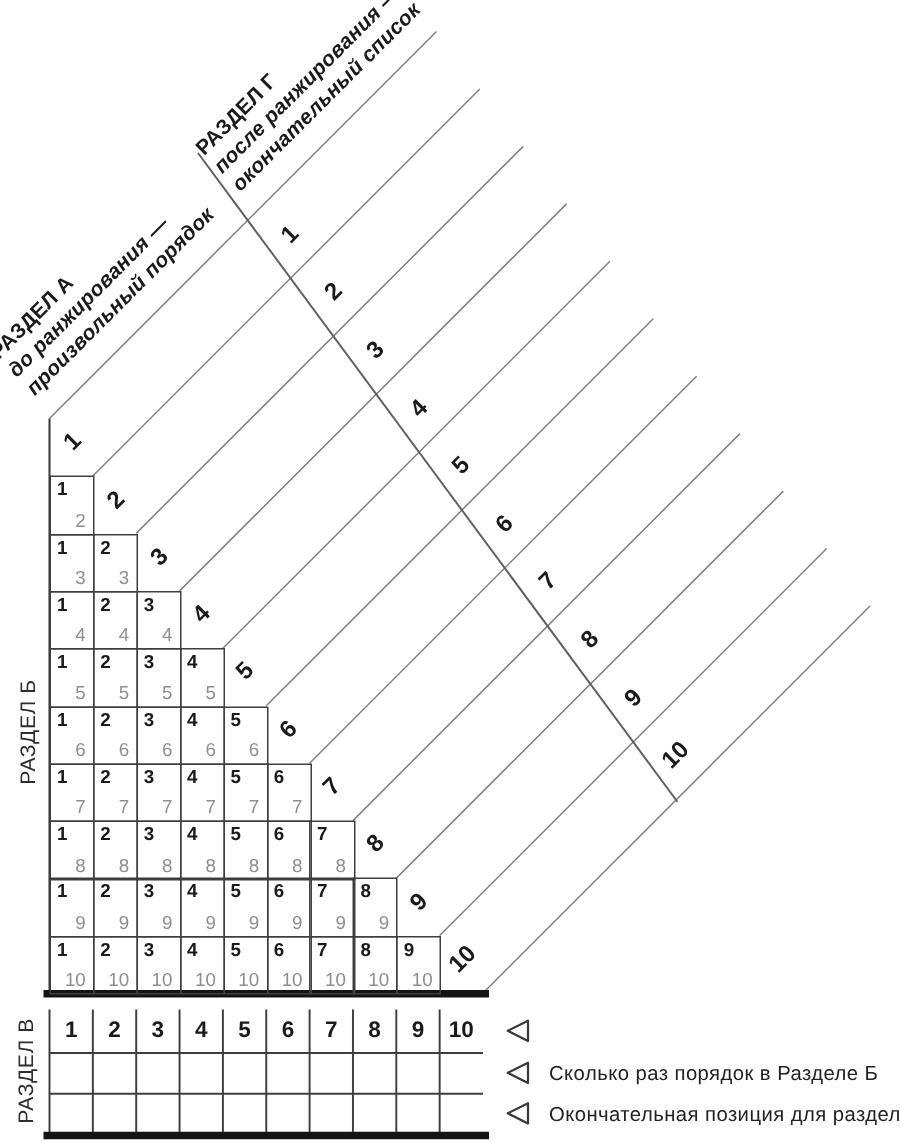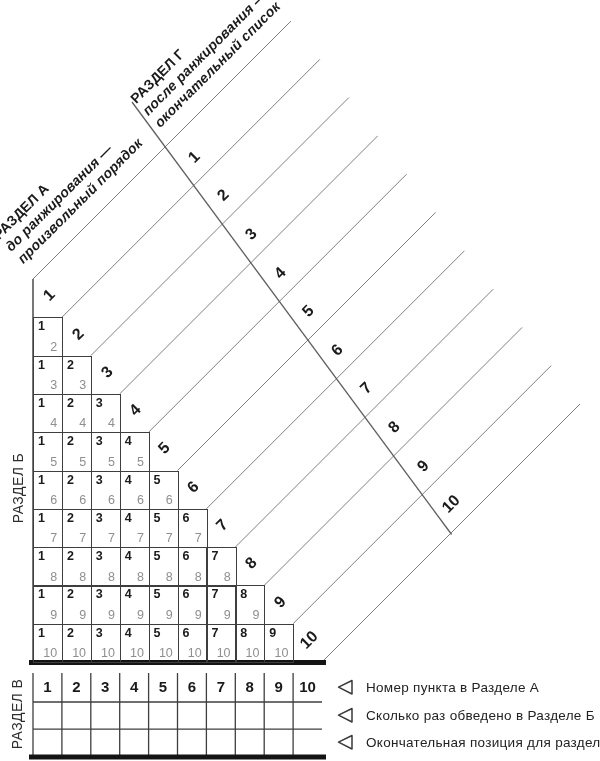--- a/index.html
+++ b/index.html
@@ -346,27 +346,26 @@
       <div class="fill-cell" style="left: 207.9px; top: 730.2px; width: 25.9px; height: 24px;"></div>
       <div class="fill-cell" style="left: 236.8px; top: 730.2px; width: 25.9px; height: 24px;"></div>
       <div class="fill-cell" style="left: 265.7px; top: 730.2px; width: 25.9px; height: 24px;"></div>
       <div class="fill-cell" style="left: 294.6px; top: 730.2px; width: 25.9px; height: 24px;"></div>
     </div>
 
   <div class="annot" style="top:677px;">
     <svg width="18" height="17" viewBox="0 0 18 17">
       <polygon points="16,1.5 16,15 2.5,8.2" fill="#ffffff" stroke="#3a3a3a" stroke-width="1.5" stroke-linejoin="round"></polygon>
     </svg>
-    <span>Номер пункта в Разделе А</span>
   </div>
   <div class="annot" style="top:705px;">
     <svg width="18" height="17" viewBox="0 0 18 17">
       <polygon points="16,1.5 16,15 2.5,8.2" fill="#ffffff" stroke="#3a3a3a" stroke-width="1.5" stroke-linejoin="round"></polygon>
     </svg>
-    <span>Сколько раз обведено в Разделе Б</span>
+    <span>Сколько раз порядок в Разделе Б</span>
   </div>
   <div class="annot" style="top:732px;">
     <svg width="18" height="17" viewBox="0 0 18 17">
       <polygon points="16,1.5 16,15 2.5,8.2" fill="#ffffff" stroke="#3a3a3a" stroke-width="1.5" stroke-linejoin="round"></polygon>
     </svg>
     <span>Окончательная позиция для раздела Г</span>
   </div>
 
 </div>
 

